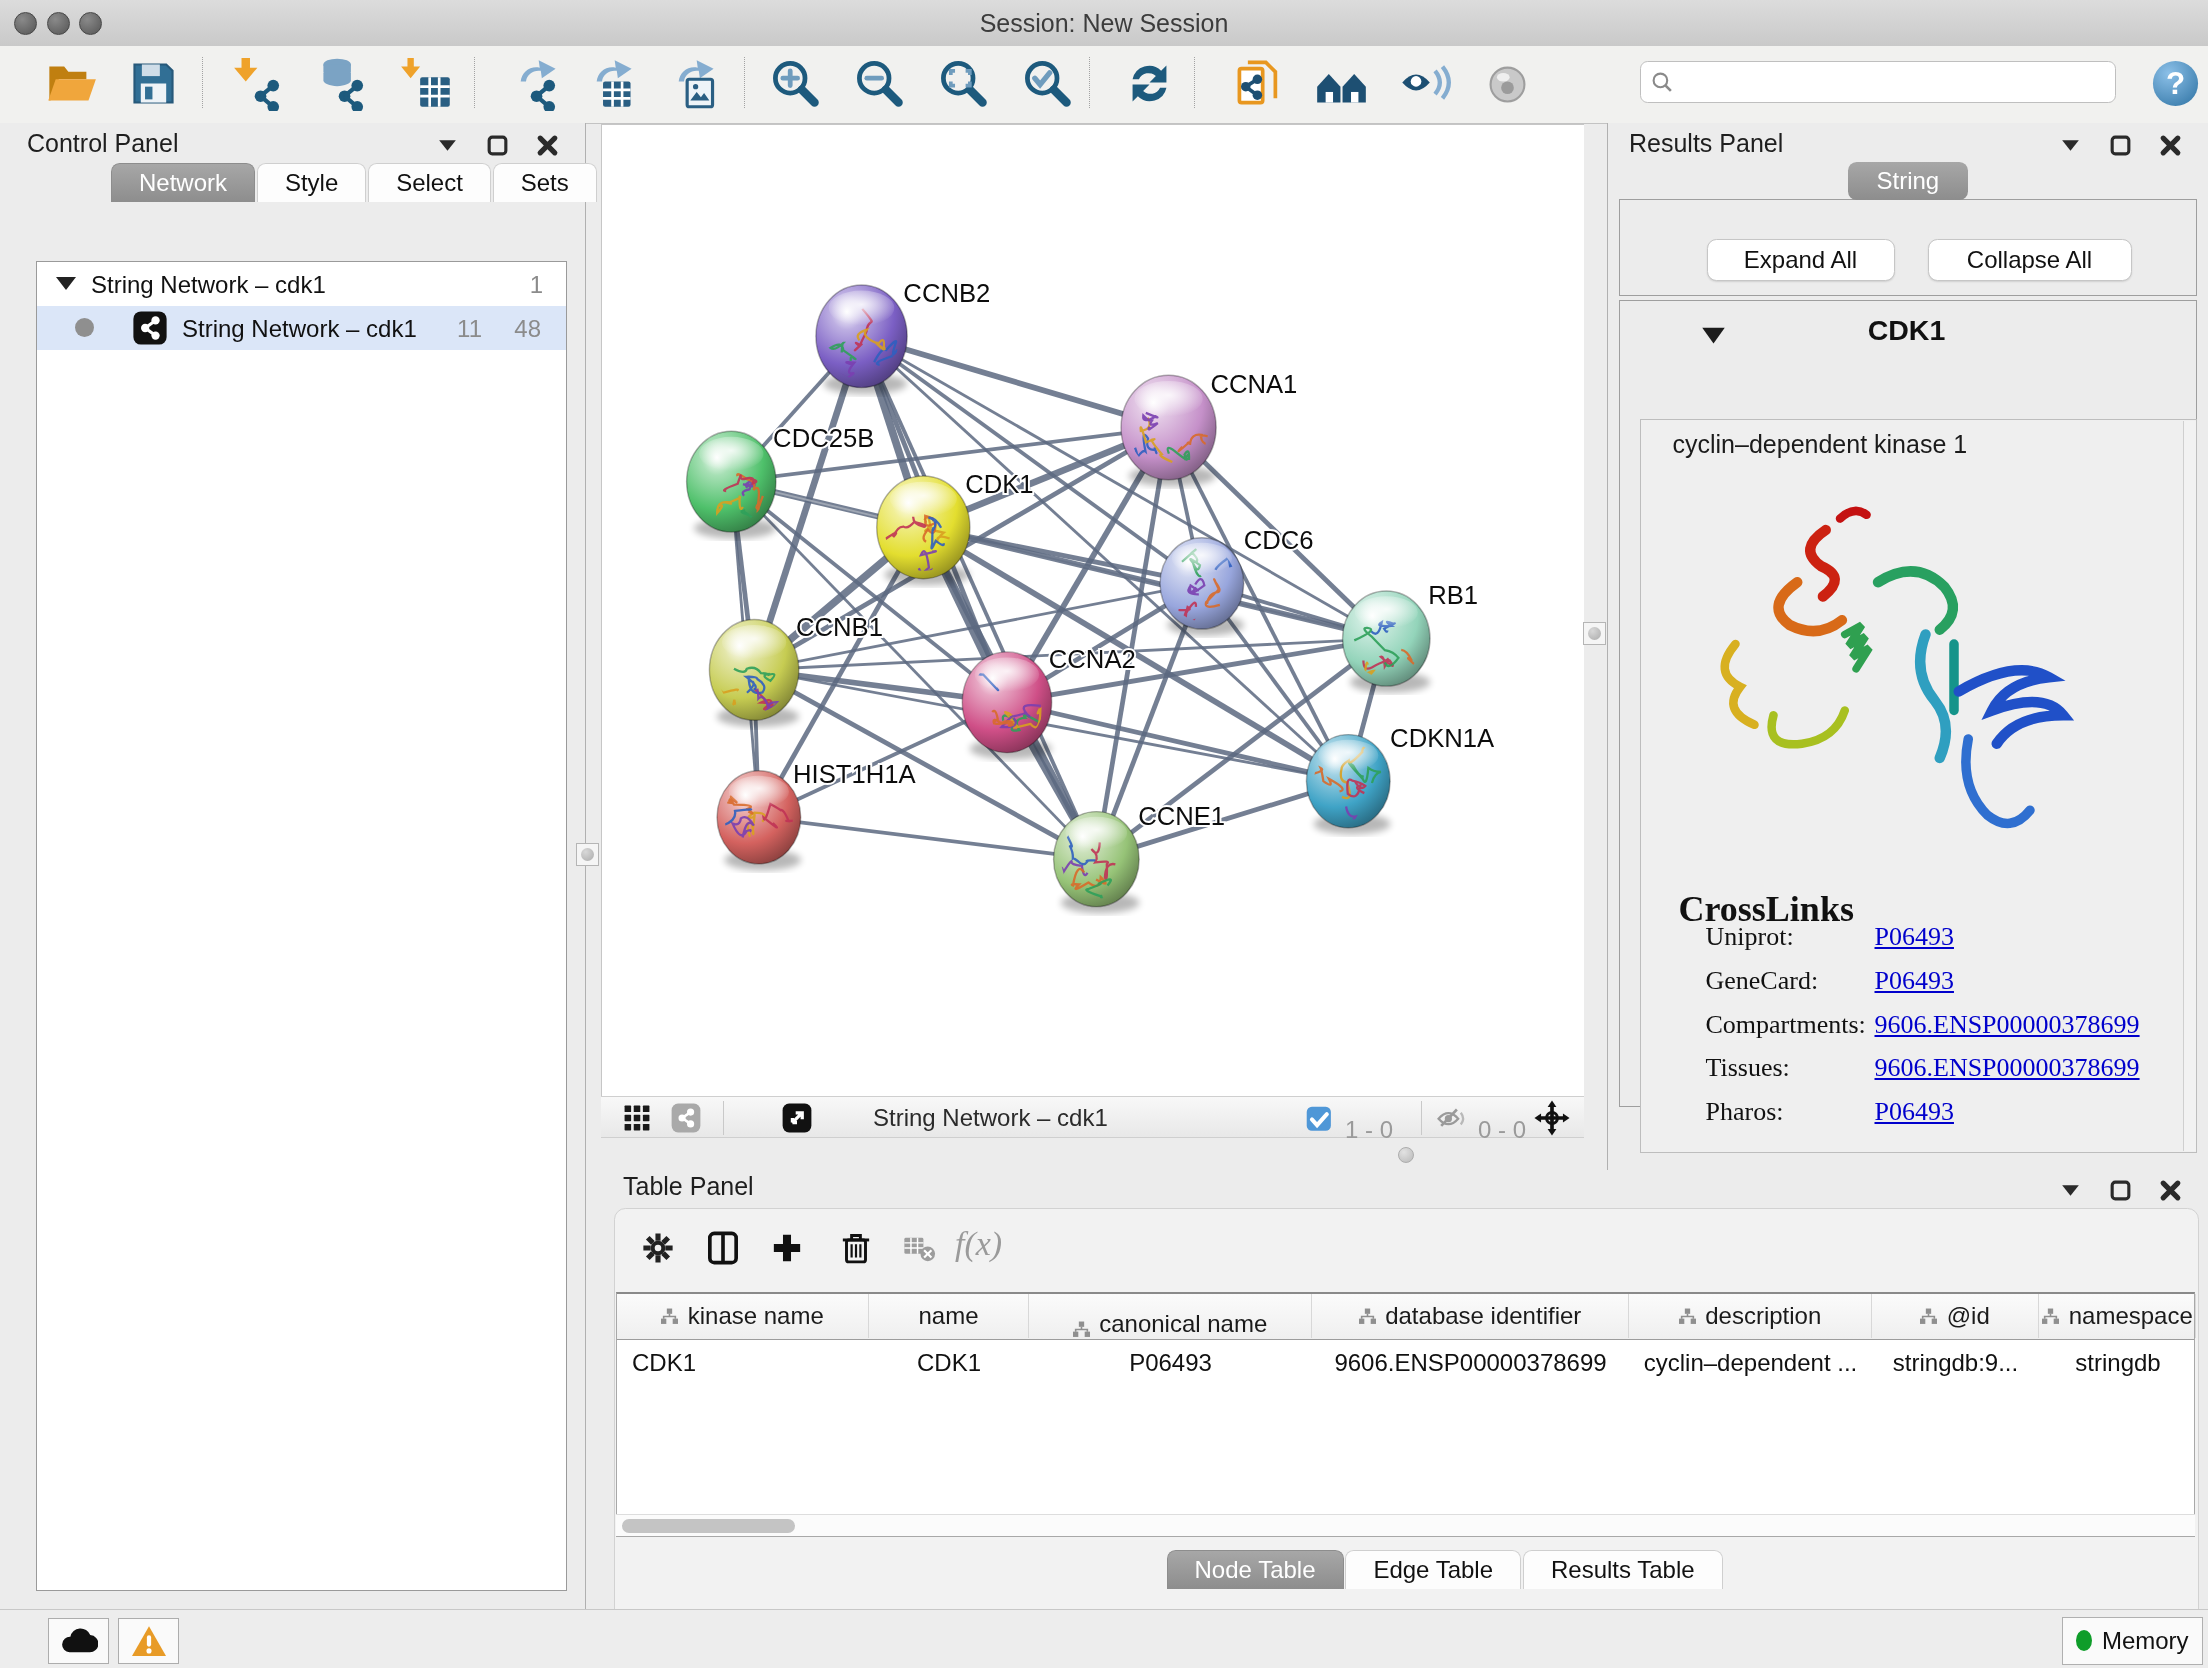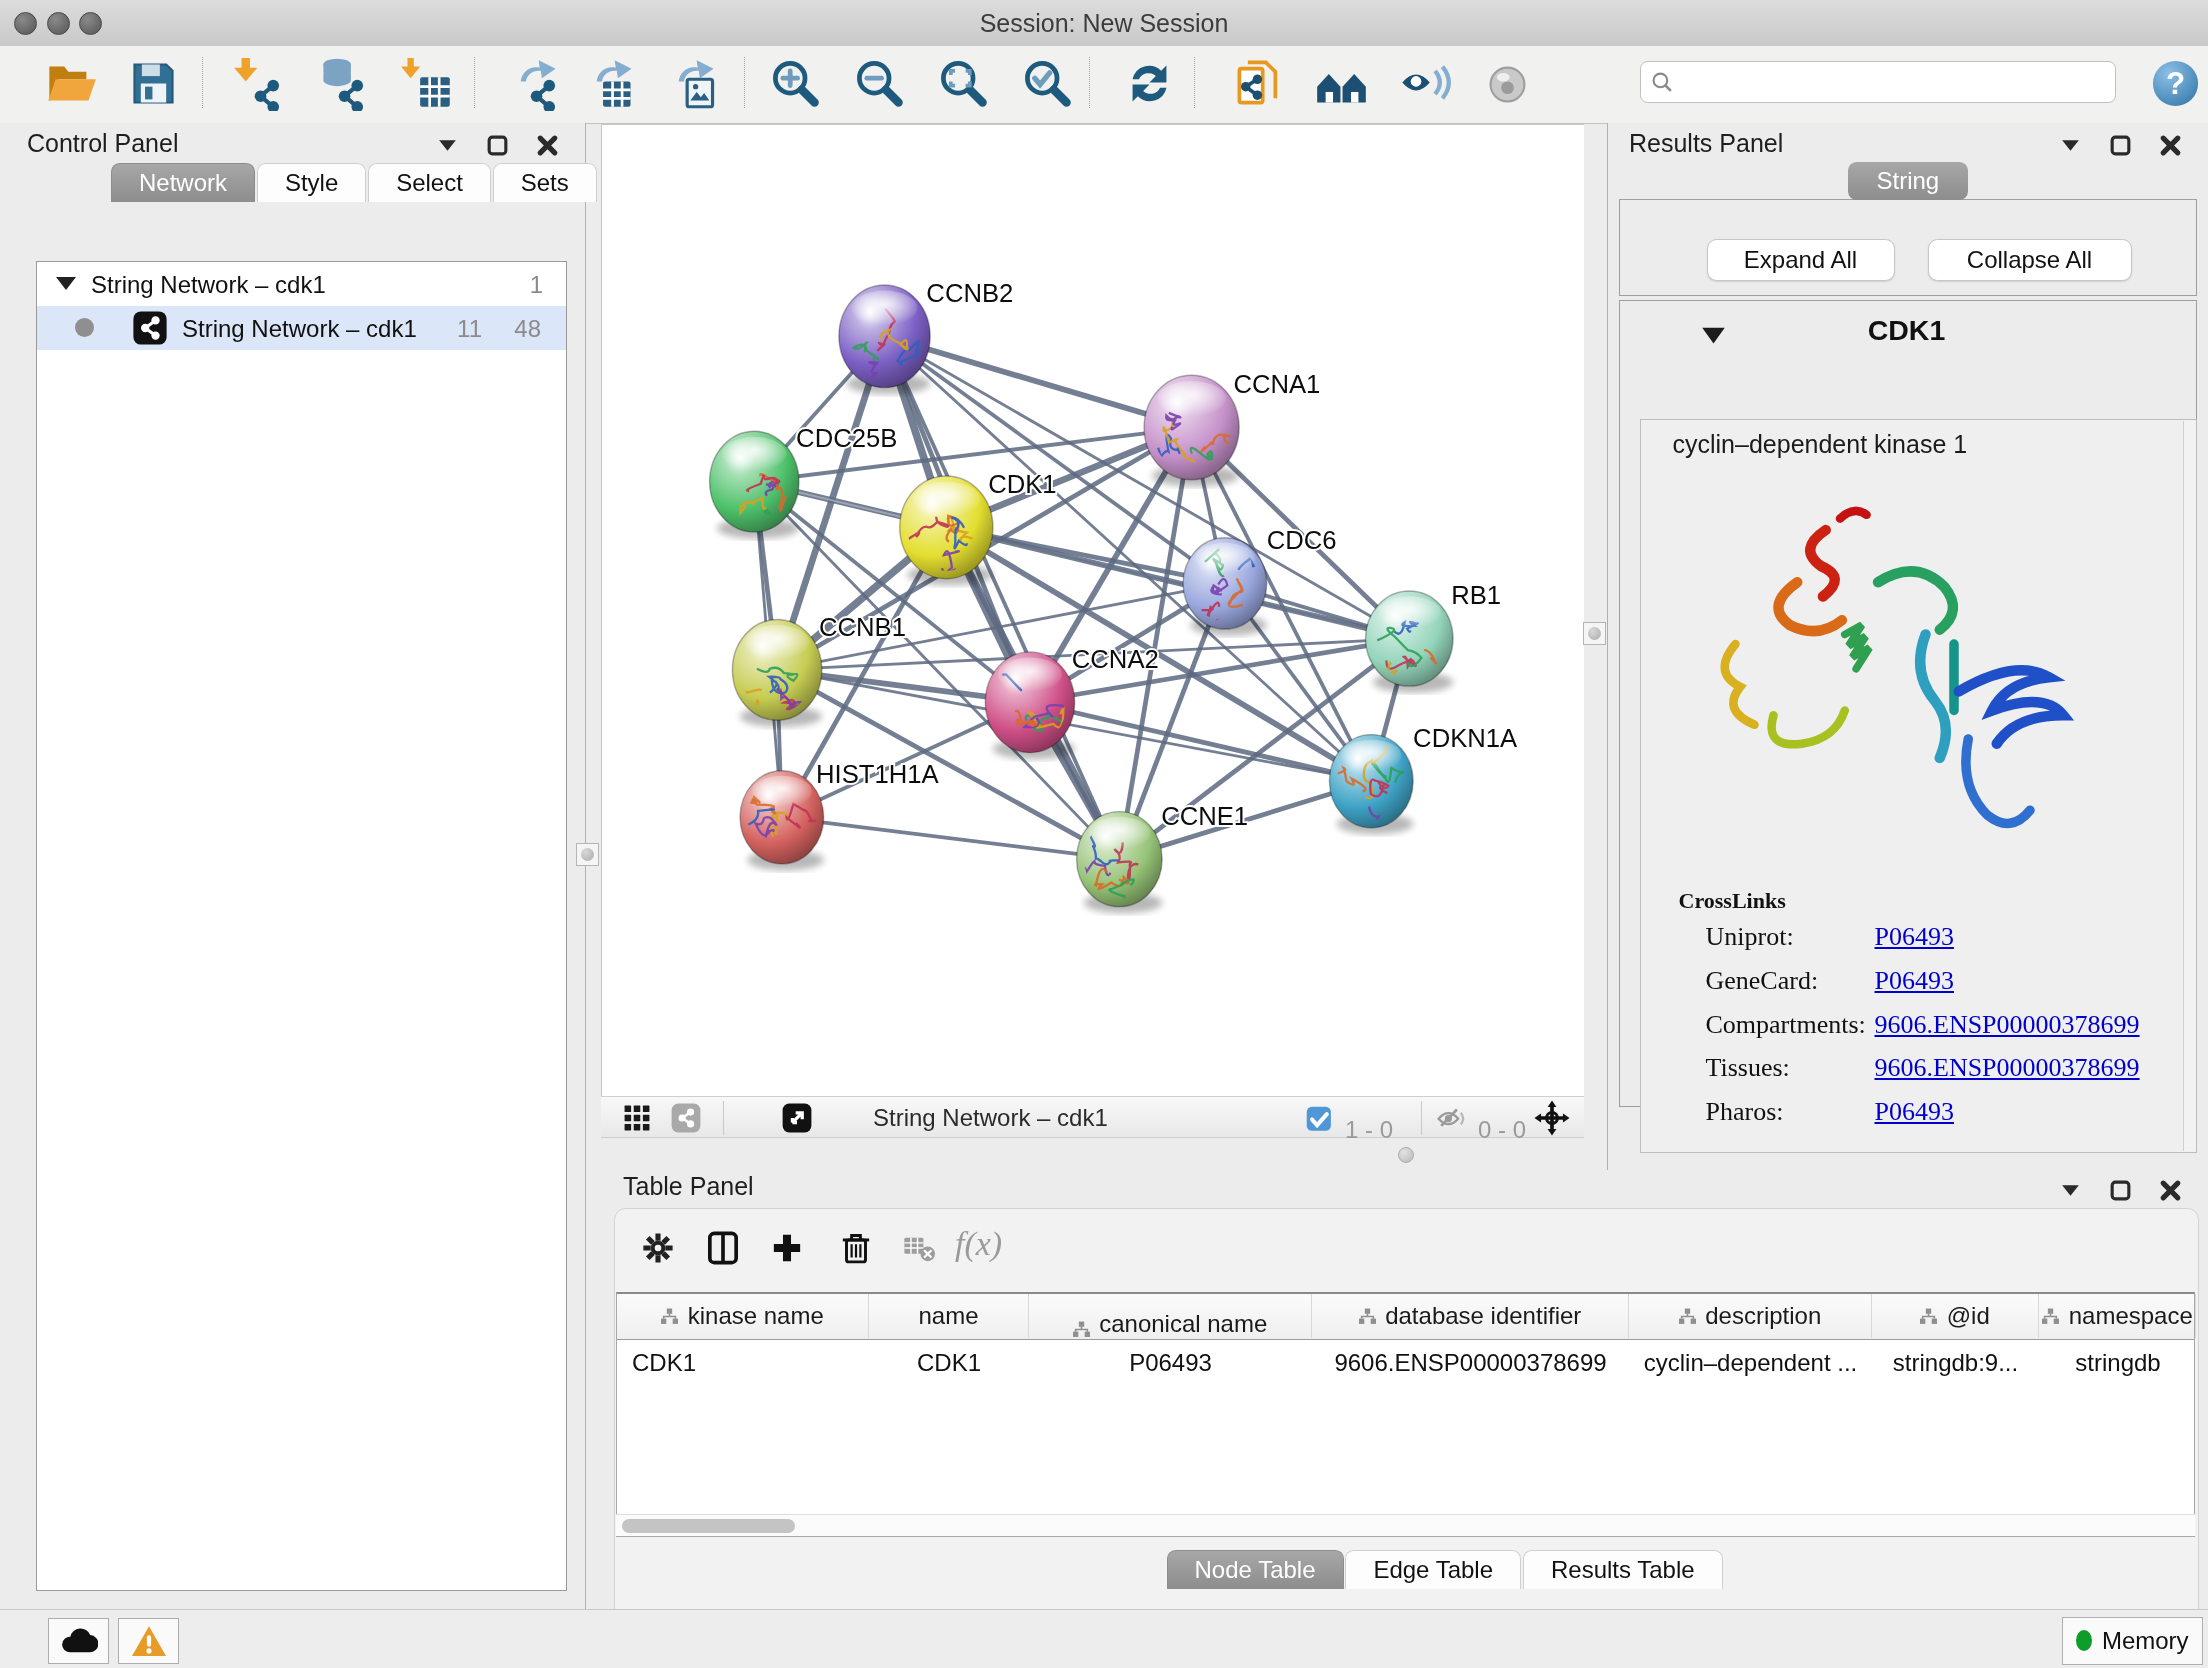--- a/index.html
+++ b/index.html
@@ -49,21 +49,21 @@
   .cp-row{position:relative;width:100%;height:44px;}
   #cp-row-child{background:#dbe6f8;}
   .cp-arrow{position:absolute;left:19px;top:15px;width:0;height:0;
     border-left:10.5px solid transparent;border-right:10.5px solid transparent;border-top:13.3px solid #222;}
   .cp-label{position:absolute;font-size:24px;color:#111;top:8.6px;}
   .cp-count{position:absolute;font-size:24px;color:#8b8b8b;top:8.6px;}
   #cp-dot{position:absolute;left:38px;top:12.4px;width:19px;height:19px;border-radius:50%;background:#8f8f8f;}
   #cp-badge{position:absolute;left:95px;top:3.8px;width:36px;height:36px;}
   
   #canvas{left:601px;top:124px;width:983px;height:972px;background:#fff;
-    border-left:1px solid #c6c6c6;border-top:1px solid #c6c6c6;box-sizing:border-box;padding-left:23px;}
+    border-left:1px solid #c6c6c6;border-top:1px solid #c6c6c6;box-sizing:border-box;}
   .split-handle{width:21px;height:21px;background:#f5f5f5;border:1px solid #b5b5b5;
     display:flex;align-items:center;justify-content:center;cursor:col-resize;}
   .split-handle i{width:13.3px;height:13.3px;border-radius:50%;
     background:radial-gradient(circle at 35% 30%,#d8d8d8,#ababab);display:block;}
   #handle-left{left:576px;top:843px;}
   #handle-right{left:1583px;top:622px;}
   #right-gap{left:1585px;top:124px;width:23px;height:972px;background:#ececec;}
   
   #net-toolbar{left:601px;top:1096px;width:983px;height:42px;
     background:linear-gradient(#f8f8f8,#e8e8e8);border-top:1px solid #cfcfcf;
@@ -87,21 +87,21 @@
     font-size:24px;color:#111;text-align:center;line-height:40px;cursor:pointer;
     box-shadow:0 1px 1.9px rgba(0,0,0,.12);}
   #rp-expand{left:87px;width:186px;}
   #rp-collapse{left:308px;width:202px;}
   #rp-box2{left:10.5px;top:177px;width:578px;height:807px;border:1.9px solid #9e9e9e;box-sizing:border-box;}
   #rp-sec-arrow{left:91px;top:91px;}
   #rp-sec-title{left:0px;top:78px;width:574px;text-align:center;font-size:28.5px;font-weight:bold;color:#111;}
   #rp-inner{left:20px;top:118px;width:557px;height:734px;background:#efefef;border:1px solid #bdbdbd;box-sizing:border-box;}
   #rp-desc{left:32px;top:9.5px;font-size:25px;color:#1b1b1b;}
   #rp-protein{left:42px;top:72px;}
-  #xl-title{left:38px;top:468px;font-family:"Liberation Serif",serif;font-size:22px;font-weight:bold;color:#111;}
+  #xl-title{left:38px;top:468px;font-family:"Liberation Serif",serif;font-size:36px;font-weight:bold;color:#111;}
   .xl-row{position:absolute;left:65px;width:476px;height:44px;font-family:"Liberation Serif",serif;font-size:26px;color:#111;}
   .xl-val{position:absolute;left:169px;color:#0000cc;text-decoration:underline;cursor:pointer;}
   #rp-scroll{left:563px;top:120px;width:12.4px;height:730px;background:#f2f2f2;border-left:1px solid #cfcfcf;}
   
   #table-panel{left:601px;top:1170px;width:1607px;height:439px;background:#ececec;}
   #tp-title{left:22px;top:1.9px;}
   #tp-hicons{right:25px;top:7.6px;}
   #tp-card{left:13.3px;top:38px;width:1583px;height:554px;background:#f2f2f2;
     border:1px solid #d2d2d2;border-radius:11.4px 11.4px 0 0;}
   .tp-ic{top:59px;width:38px;height:38px;cursor:pointer;}

